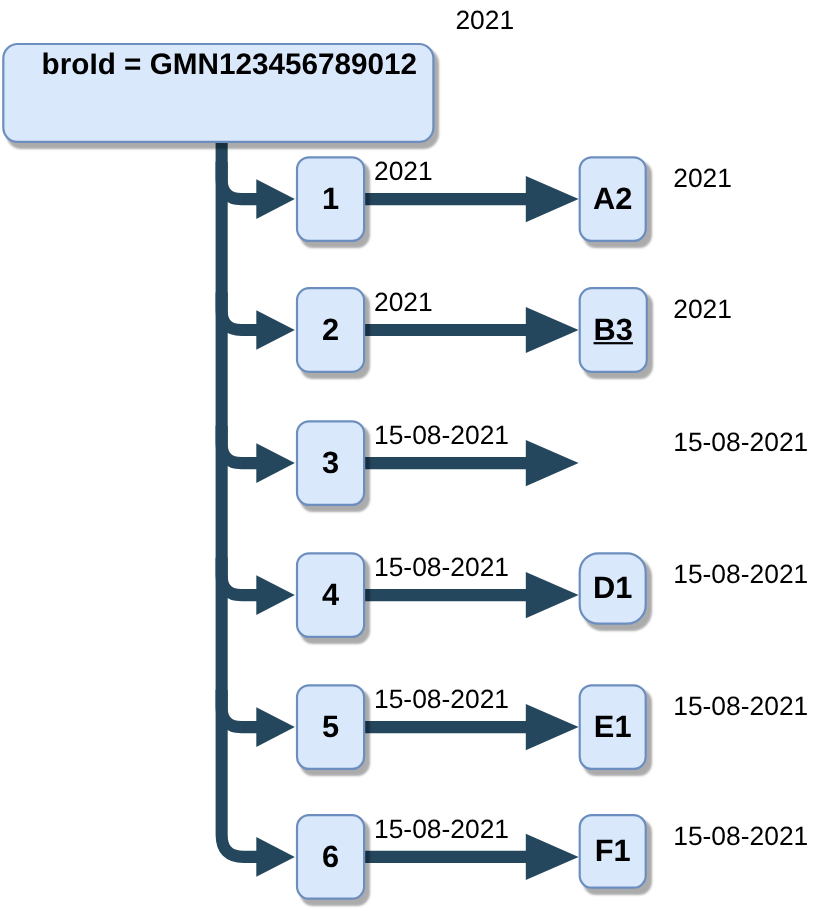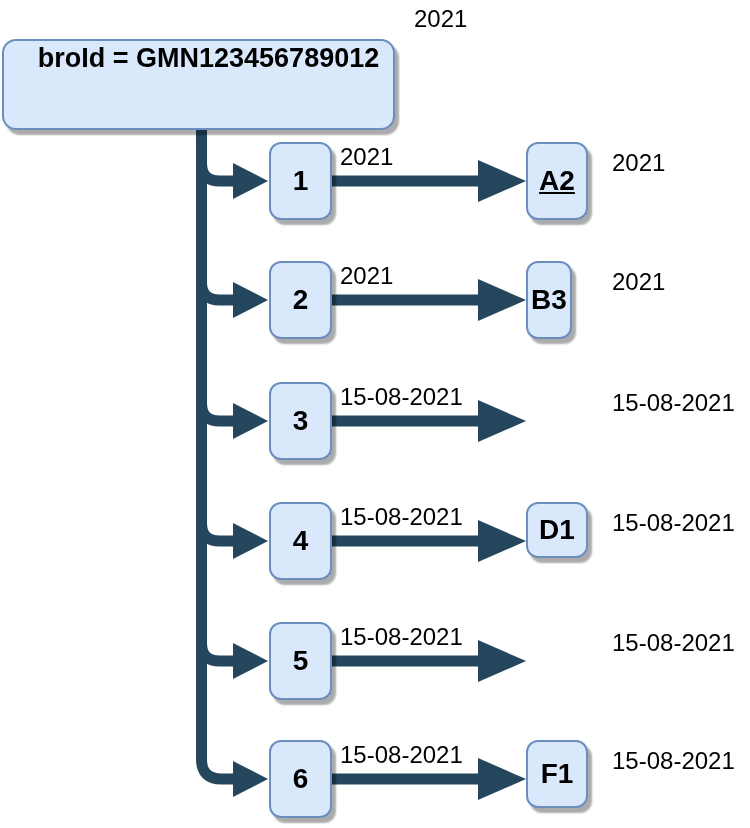--- a/index.html
+++ b/index.html
@@ -98,33 +98,34 @@
     </svg>
 
   <div class="node" id="root-node">
     <div class="root-line">broId = GMN123456789012</div>
   </div>
 
   <div class="date-label" id="root-year-label">2021</div>
 
 <div class="node" style="left: 269px; top: 142px; width: 63px; height: 78px;">1</div>
     <div class="date-label" style="left: 340px; top: 145px;">2021</div>
-    <div class="node" style="left: 526px; top: 142px; width: 62px; height: 78px; text-decoration: underline;">A2</div>
+    <div class="node" style="left: 526px; top: 142px; width: 62px; height: 78px;">A2</div>
     <div class="date-label" style="left: 612px; top: 151px;">2021</div>
     <div class="node" style="left: 269px; top: 261px; width: 63px; height: 78px;">2</div>
     <div class="date-label" style="left: 340px; top: 264px;">2021</div>
-    <div class="node" style="left: 526px; top: 261px; width: 46px; height: 78px;">B3</div>
+    <div class="node" style="left: 526px; top: 261px; width: 63px; height: 78px; text-decoration: underline;">B3</div>
     <div class="date-label" style="left: 612px; top: 270px;">2021</div>
     <div class="node" style="left: 269px; top: 382px; width: 63px; height: 78px;">3</div>
     <div class="date-label" style="left: 340px; top: 385px;">15-08-2021</div>
     <div class="date-label" style="left: 612px; top: 391px;">15-08-2021</div>
     <div class="node" style="left: 269px; top: 502px; width: 63px; height: 78px;">4</div>
     <div class="date-label" style="left: 340px; top: 505px;">15-08-2021</div>
-    <div class="node" style="left: 526px; top: 502px; width: 62px; height: 56px;">D1</div>
+    <div class="node" style="left: 526px; top: 502px; width: 62px; height: 66px; border-radius: 18px;">D1</div>
     <div class="date-label" style="left: 612px; top: 511px;">15-08-2021</div>
     <div class="node" style="left: 269px; top: 622px; width: 63px; height: 78px;">5</div>
     <div class="date-label" style="left: 340px; top: 625px;">15-08-2021</div>
+    <div class="node" style="left: 526px; top: 622px; width: 62px; height: 78px;">E1</div>
     <div class="date-label" style="left: 612px; top: 631px;">15-08-2021</div>
     <div class="node" style="left: 269px; top: 740px; width: 63px; height: 78px;">6</div>
     <div class="date-label" style="left: 340px; top: 743px;">15-08-2021</div>
     <div class="node" style="left: 526px; top: 740px; width: 62px; height: 68px;">F1</div>
     <div class="date-label" style="left: 612px; top: 749px;">15-08-2021</div>
   </div>
 
 </body></html>

